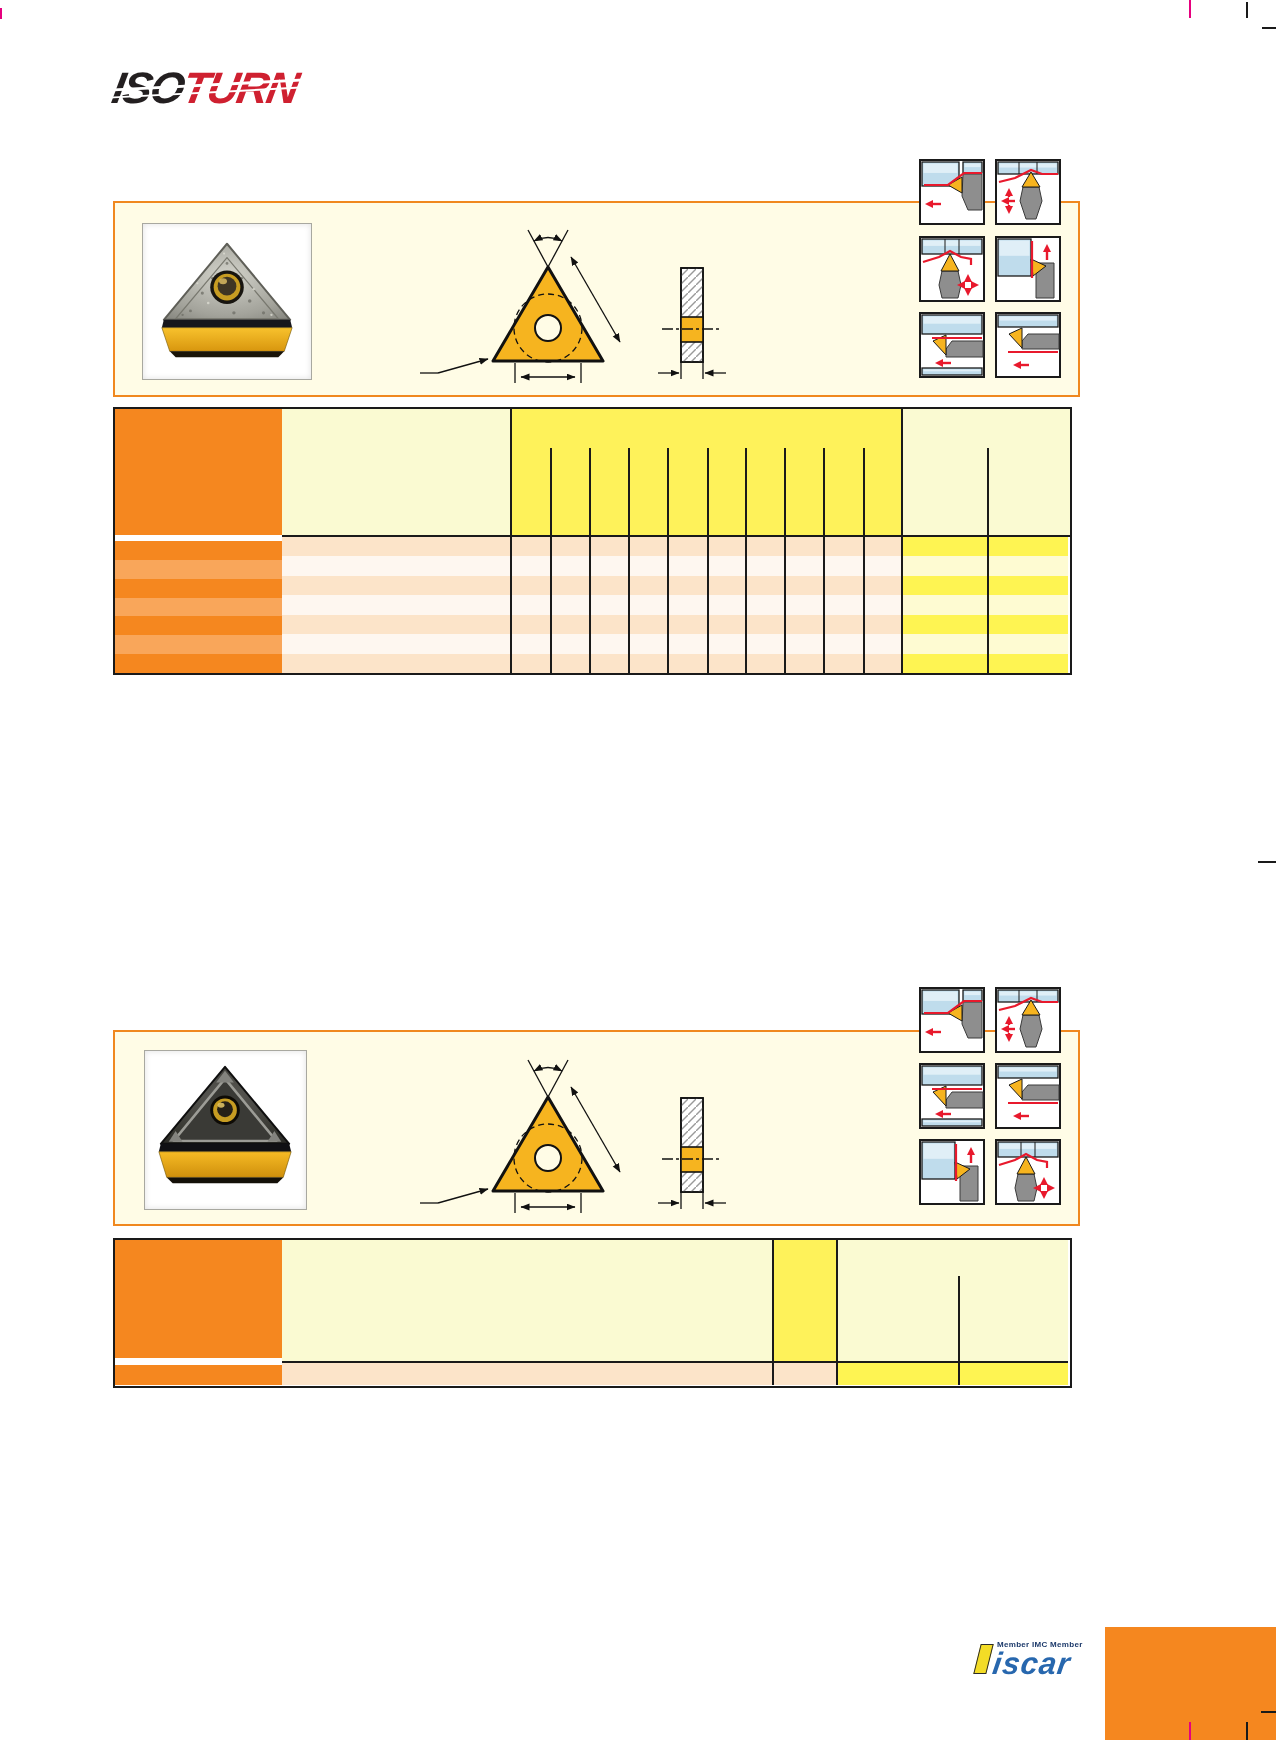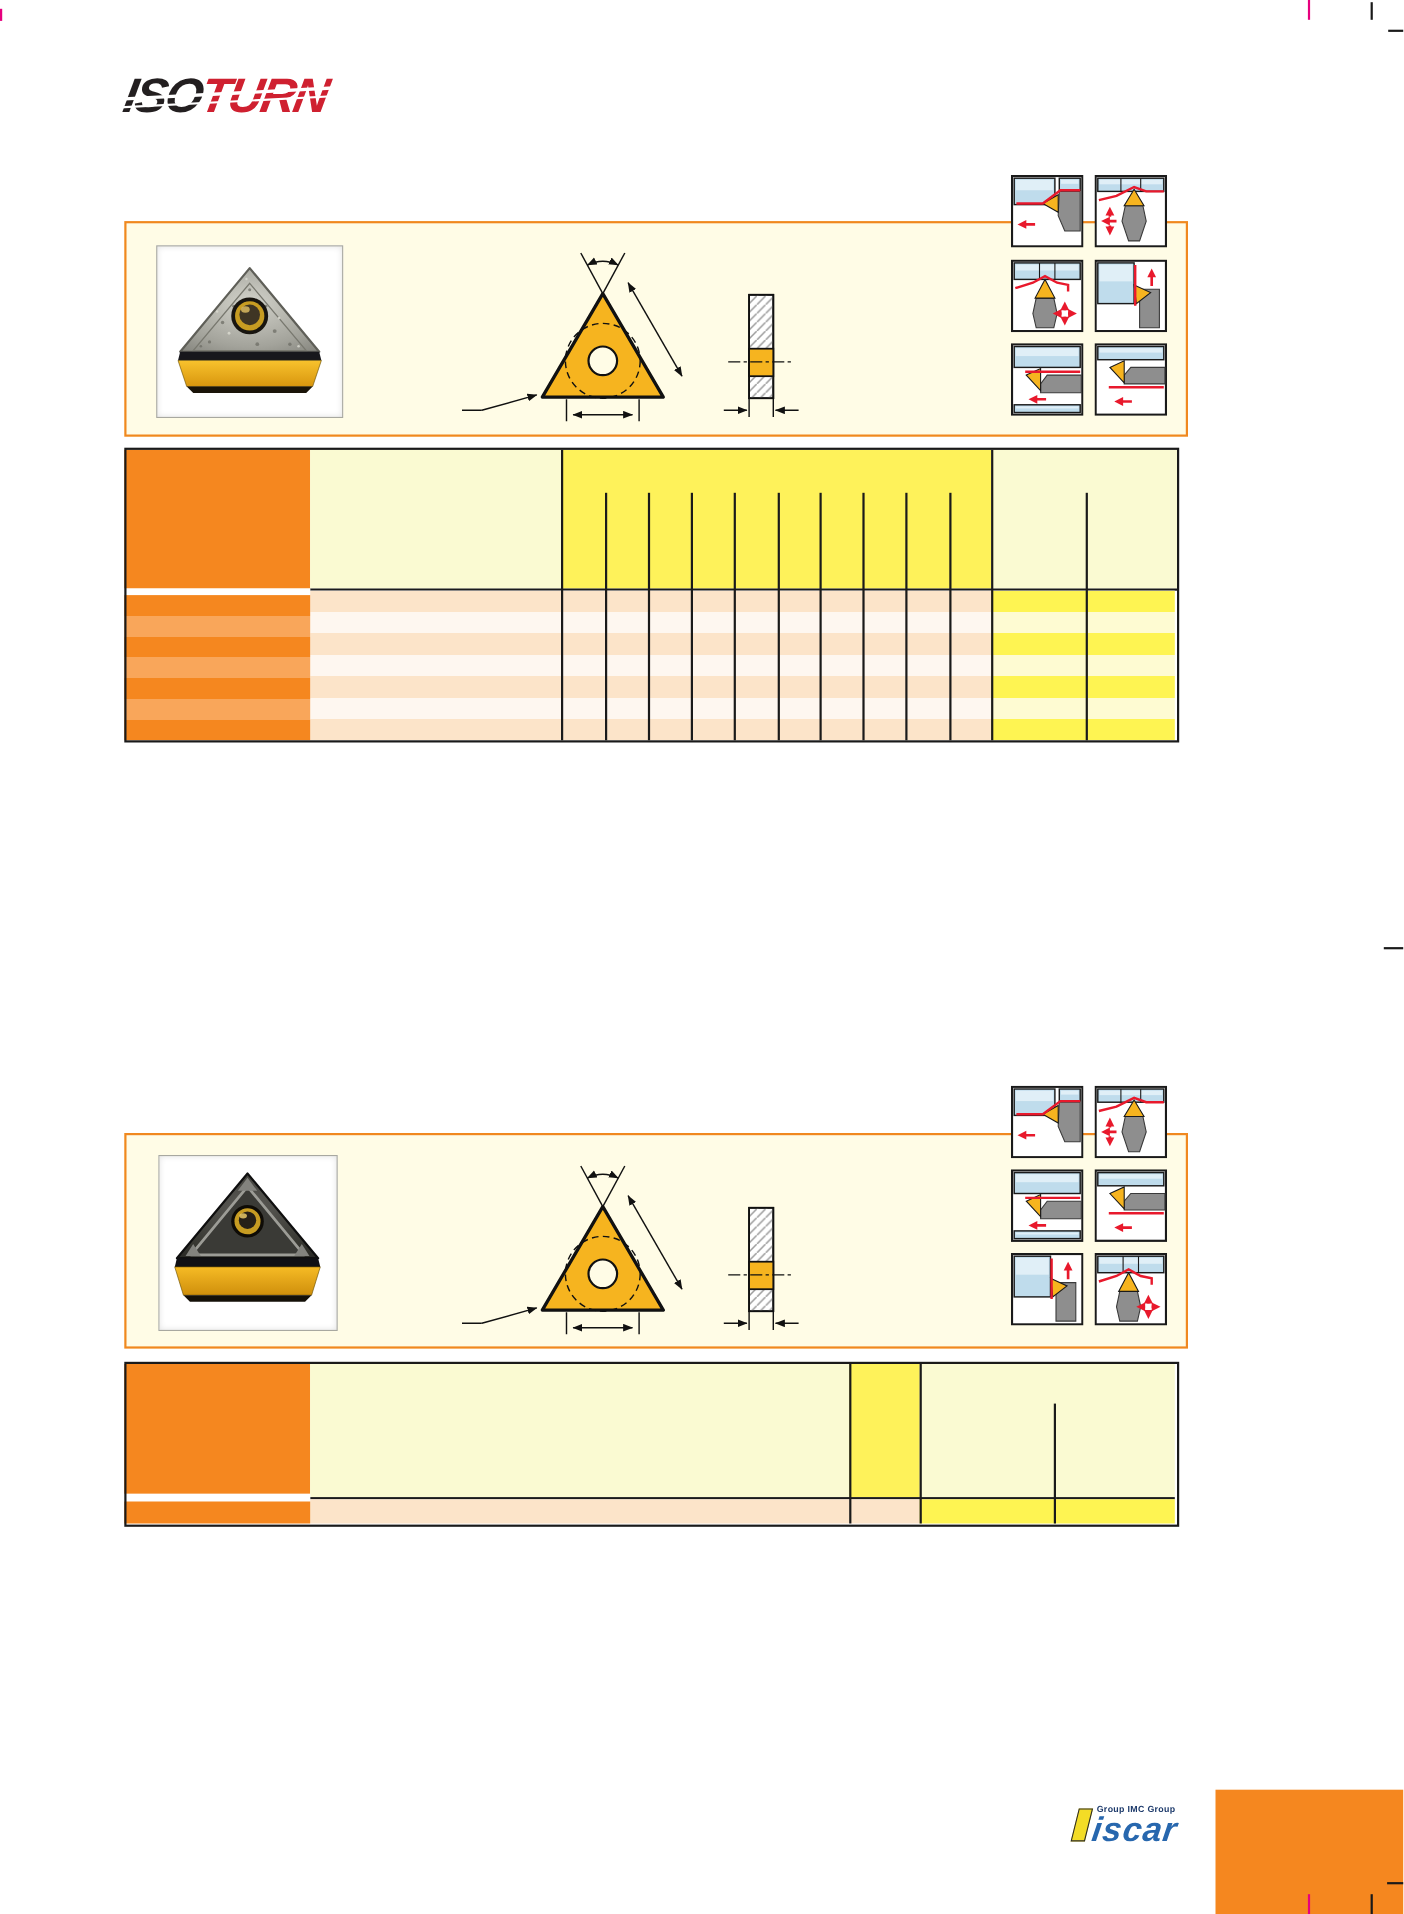--- a/index.html
+++ b/index.html
@@ -390,21 +390,21 @@
     <div class="abs" style="left:723px;top:125px;width:232px;height:22px;background:#fef452;"></div>
     <div class="abs hdr-orange" style="left:0;top:127px;width:169px;height:20px;"></div>
     <div class="vline" style="left:659px;top:2px;height:145px;"></div>
     <div class="vline" style="left:723px;top:2px;height:145px;"></div>
     <div class="vline" style="left:845px;top:38px;height:109px;"></div>
     <div class="tb-border"></div>
   </div>
 
   <div id="iscar-logo">
     <div class="ypar"></div>
-    <div class="member">Group IMC Group</div>
+    <div class="member">Member IMC Member</div>
     <div class="brand">iscar</div>
   </div>
   <div class="abs" style="left:1105px;top:1627px;width:171px;height:113px;background:#f5871f;"></div>
   <div class="abs mag" style="left:1189px;top:1722px;width:2px;height:18px;"></div>
   <div class="abs blk" style="left:1246px;top:1722px;width:2px;height:18px;"></div>
   <div class="abs blk" style="left:1261px;top:1711px;width:15px;height:2px;"></div>
 
 </div>
 
 </body></html>

